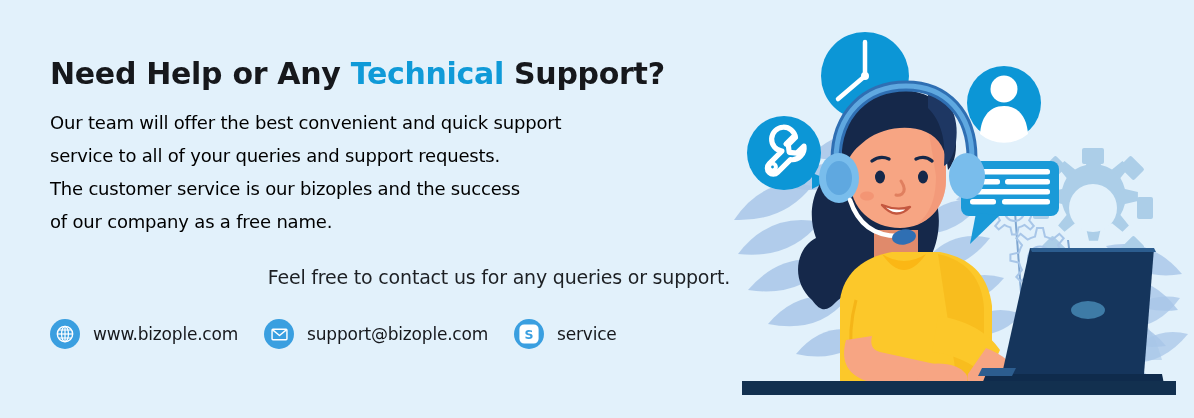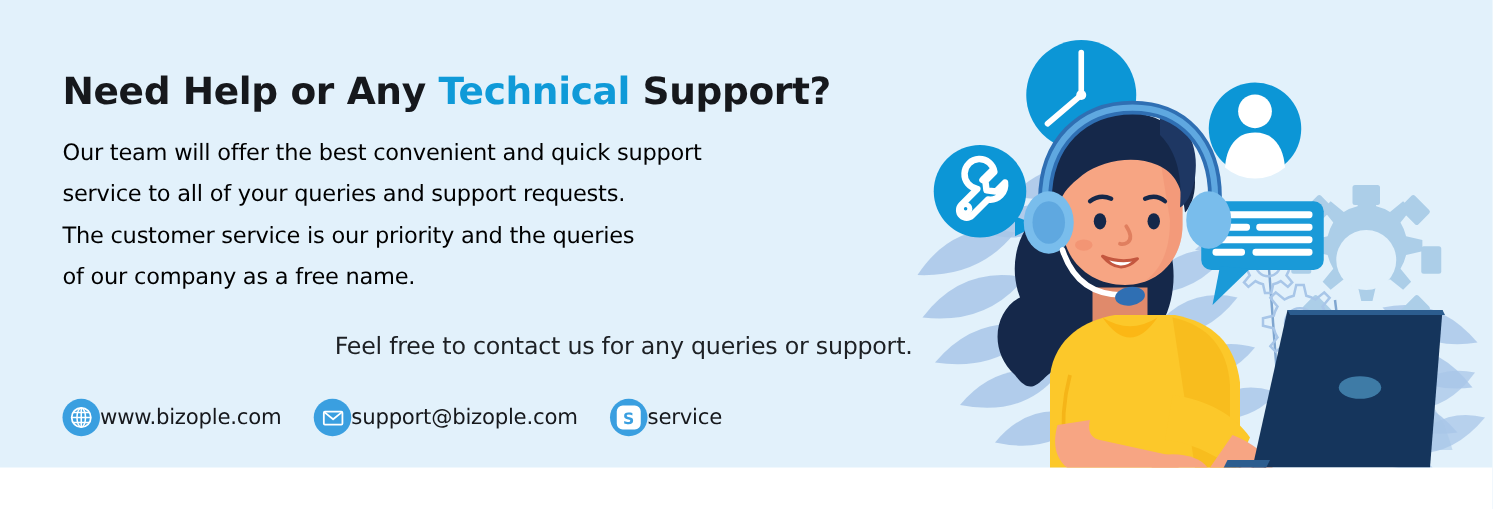--- a/index.html
+++ b/index.html
@@ -8,21 +8,21 @@
   }
   body {
     width: 1194px;
     height: 418px;
     overflow: hidden;
     font-family: "DejaVu Sans", sans-serif;
   }
   .banner {
     position: relative;
     width: 1194px;
-    height: 374px;
+    height: 418px;
     background: #e2f1fb;
     overflow: hidden;
   }
 
   
   .content {
     position: absolute;
     left: 50px;
     top: 56px;
     width: 680px;
@@ -83,20 +83,21 @@
     background: #3a9fe0;
     display: flex;
     align-items: center;
     justify-content: center;
     flex: 0 0 auto;
   }
   .contact-label {
     font-family: "DejaVu Sans", sans-serif;
     font-size: 17px;
     color: #16181c;
+    margin-left: 13px;
     white-space: nowrap;
     letter-spacing: -0.2px;
   }
 
   
   .illustration {
     position: absolute;
     right: 0;
     top: 0;
     width: 470px;
@@ -111,21 +112,21 @@
 
 <div class="banner">
 
   <div class="content">
 
     <h1 class="headline"><span>Need Help or Any </span><span class="accent">Technical</span><span> Support?</span></h1>
 
     <p class="body-copy">
       <span class="ln">Our team will offer the best convenient and quick support</span>
       <span class="ln">service to all of your queries and support requests.</span>
-      <span class="ln">The customer service is our priority and the queries</span>
+      <span class="ln">The customer service is our bizoples and the success</span>
       <span class="ln">of our company as a free name.</span>
     </p>
 
     <p class="cta-line">Feel free to contact us for any queries or support.</p>
   </div>
 
   <div class="contact-row">
 
     <div class="contact-item">
       <span class="contact-icon">

